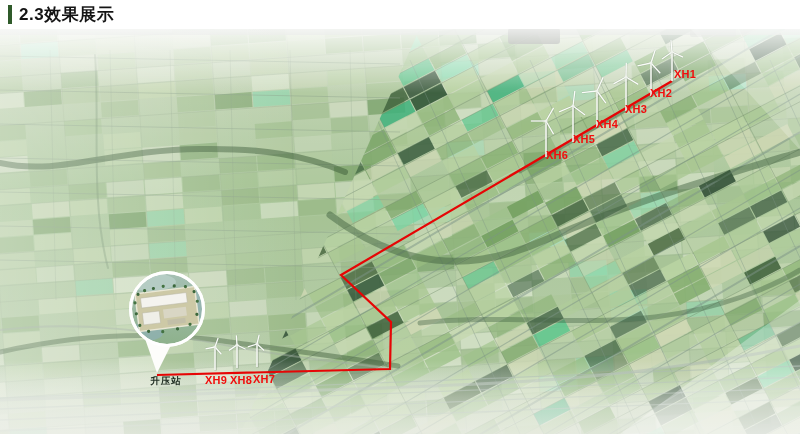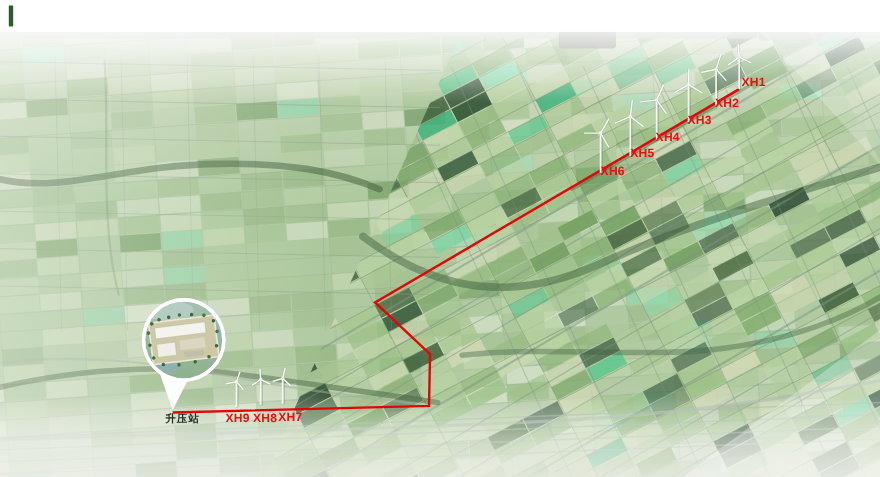--- a/index.html
+++ b/index.html
@@ -2549,14 +2549,15 @@
         </g>
         <circle cx="167" cy="309" r="36.5" fill="none" stroke="#ffffff" stroke-width="3"></circle>
       </g>
 
       <text id="station-label" class="slabel" text-anchor="middle" x="166" y="384" fill="#1d2b20">升压站</text>
     </g>
   </svg>
 
   <header>
     <span class="accent-bar" style="background: rgb(47, 90, 42);"></span>
+    <h1 style="color: rgb(20, 20, 20);">2.3效果展示</h1>
   </header>
 </div>
 
 </body></html>

